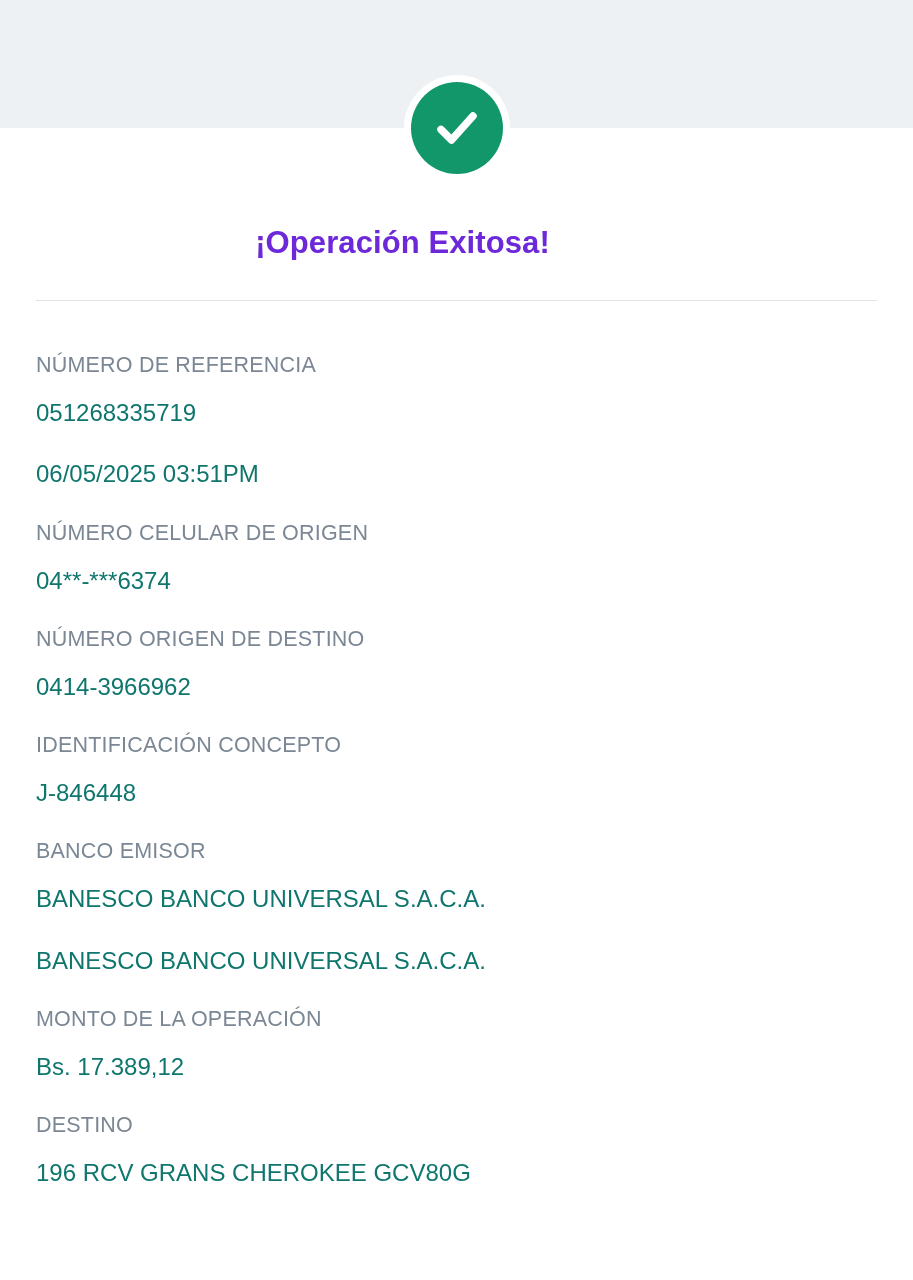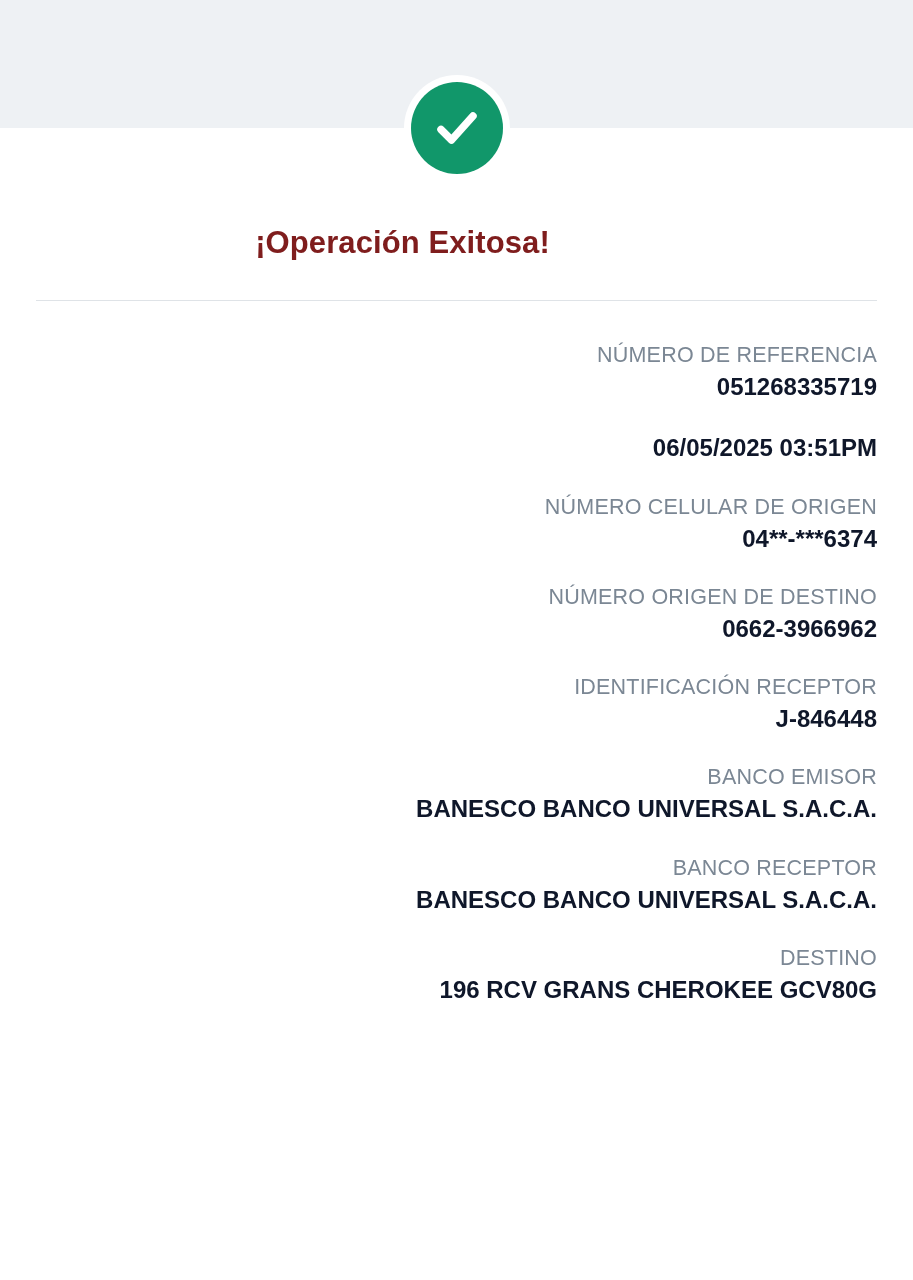--- a/index.html
+++ b/index.html
@@ -49,54 +49,53 @@
   }
   .check-circle svg { display: block; }
   .title {
     position: absolute;
     top: 225px;
     left: 0;
     width: 797px;
     text-align: center;
     font-size: 31px;
     font-weight: bold;
-    color: #7f1d1d;
+    color: #6d28d9;
     letter-spacing: 0.1px;
     padding-left: 8px;
   }
   .divider {
     position: absolute;
     top: 300px;
     left: 36px;
     width: 841px;
     height: 1px;
     background: #dfe3e7;
   }
   .details {
     position: absolute;
-    top: 342px;
+    top: 352px;
     left: 36px;
     width: 841px;
-    text-align: right;
   }
   .row { margin-bottom: 29px; }
   .row:last-child { margin-bottom: 0; }
   .row .label {
     font-size: 21.5px;
     color: #7b8794;
     letter-spacing: 0.2px;
     line-height: 1.25;
     white-space: nowrap;
   }
   .row .value {
     font-size: 24px;
-    font-weight: bold;
-    color: #0f172a;
+    font-weight: normal;
+    color: #0f766e;
     line-height: 1.35;
-    margin-top: 2px;
+    margin-top: 18px;
     white-space: nowrap;
   }
 </style>
 </head>
 <body>
 
 <div class="screen">
 
   <div class="top-band"></div>
 
@@ -123,38 +122,41 @@
       <div class="value">06/05/2025 03:51PM</div>
     </div>
 
     <div class="row">
       <div class="label">NÚMERO CELULAR DE ORIGEN</div>
       <div class="value">04**-***6374</div>
     </div>
 
     <div class="row">
       <div class="label">NÚMERO ORIGEN DE DESTINO</div>
-      <div class="value">0662-3966962</div>
+      <div class="value">0414-3966962</div>
     </div>
 
     <div class="row">
-      <div class="label">IDENTIFICACIÓN RECEPTOR</div>
+      <div class="label">IDENTIFICACIÓN CONCEPTO</div>
       <div class="value">J-846448</div>
     </div>
 
     <div class="row">
       <div class="label">BANCO EMISOR</div>
       <div class="value">BANESCO BANCO UNIVERSAL S.A.C.A.</div>
     </div>
 
     <div class="row">
-      <div class="label">BANCO RECEPTOR</div>
       <div class="value">BANESCO BANCO UNIVERSAL S.A.C.A.</div>
     </div>
 
+    <div class="row">
+      <div class="label">MONTO DE LA OPERACIÓN</div>
+      <div class="value">Bs. 17.389,12</div>
+    </div>
 
     <div class="row">
       <div class="label">DESTINO</div>
       <div class="value">196 RCV GRANS CHEROKEE GCV80G</div>
     </div>
 
   </div>
 </div>
 
 </body></html>

